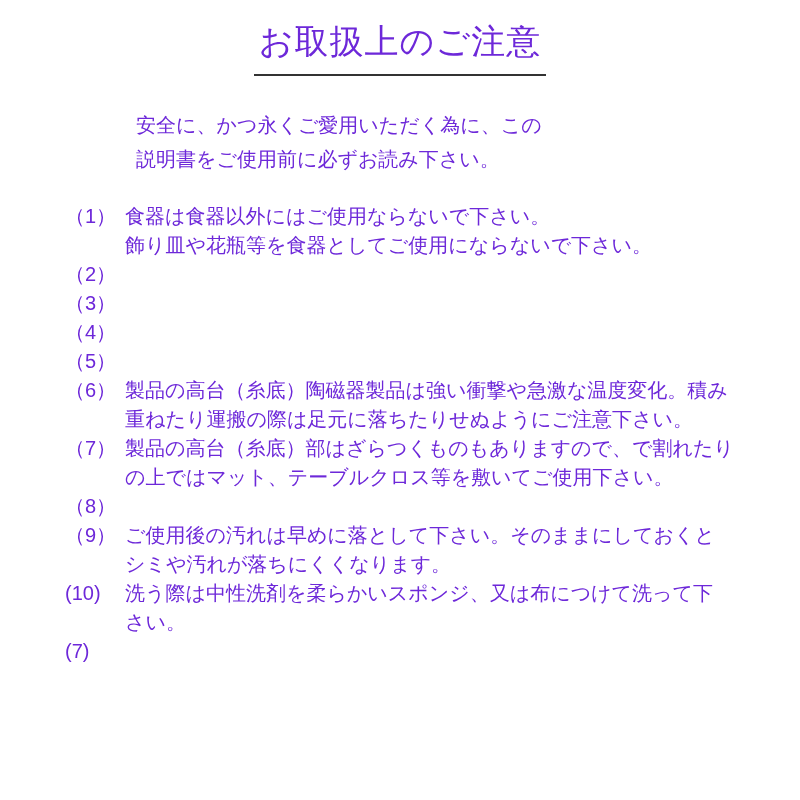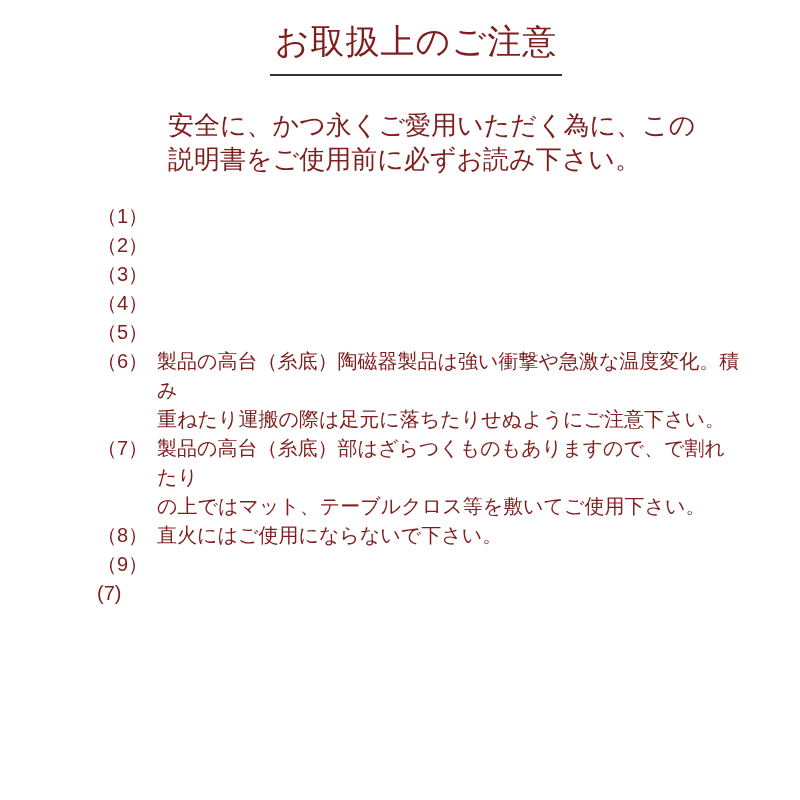--- a/index.html
+++ b/index.html
@@ -1,40 +1,39 @@
 <!DOCTYPE html>
 <html><head>
 <meta charset="utf-8">
 <style>
   html, body { margin: 0; padding: 0; background: #ffffff; }
   .page {
     width: 800px;
     height: 800px;
     background: #ffffff;
-    color: #7f1d1d;
+    color: #6d28d9;
     font-family: "Liberation Sans", sans-serif;
     overflow: hidden;
     box-sizing: border-box;
-    padding-left: 32px;
   }
   .title-wrap {
     text-align: center;
     padding-top: 19px;
   }
   .title {
     display: inline-block;
     font-size: 34px;
     font-weight: 500;
     letter-spacing: 1px;
     padding: 0 5px 9px 5px;
     border-bottom: 2px solid #333333;
   }
   .intro {
     margin: 32px 60px 0 136px;
-    font-size: 26px;
+    font-size: 20px;
     line-height: 34px;
     white-space: pre-line;
   }
   .items {
     margin: 26px 60px 0 65px;
   }
   .item {
     display: flex;
     align-items: flex-start;
     font-size: 20px;
@@ -56,20 +55,22 @@
   <div class="title-wrap">
     <div class="title">お取扱上のご注意</div>
   </div>
 
   <div class="intro">安全に、かつ永くご愛用いただく為に、この
 説明書をご使用前に必ずお読み下さい。</div>
 
   <div class="items">
     <div class="item">
       <span class="item-num">（1）</span>
+      <span class="item-text">食器は食器以外にはご使用ならないで下さい。
+飾り皿や花瓶等を食器としてご使用にならないで下さい。</span>
     </div>
     <div class="item">
       <span class="item-num">（2）</span>
     </div>
     <div class="item">
       <span class="item-num">（3）</span>
     </div>
     <div class="item">
       <span class="item-num">（4）</span>
     </div>
@@ -81,23 +82,29 @@
       <span class="item-text">製品の高台（糸底）陶磁器製品は強い衝撃や急激な温度変化。積み
 重ねたり運搬の際は足元に落ちたりせぬようにご注意下さい。</span>
     </div>
     <div class="item">
       <span class="item-num">（7）</span>
       <span class="item-text">製品の高台（糸底）部はざらつくものもありますので、で割れたり
 の上ではマット、テーブルクロス等を敷いてご使用下さい。</span>
     </div>
     <div class="item">
       <span class="item-num">（8）</span>
-      <span class="item-text">直火にはご使用にならないで下さい。</span>
     </div>
     <div class="item">
       <span class="item-num">（9）</span>
+      <span class="item-text">ご使用後の汚れは早めに落として下さい。そのままにしておくと
+シミや汚れが落ちにくくなります。</span>
+    </div>
+    <div class="item">
+      <span class="item-num">(10)</span>
+      <span class="item-text">洗う際は中性洗剤を柔らかいスポンジ、又は布につけて洗って下
+さい。</span>
     </div>
     <div class="item">
       <span class="item-num">(7)</span>
     </div>
   </div>
 
 </div>
 
 </body></html>

